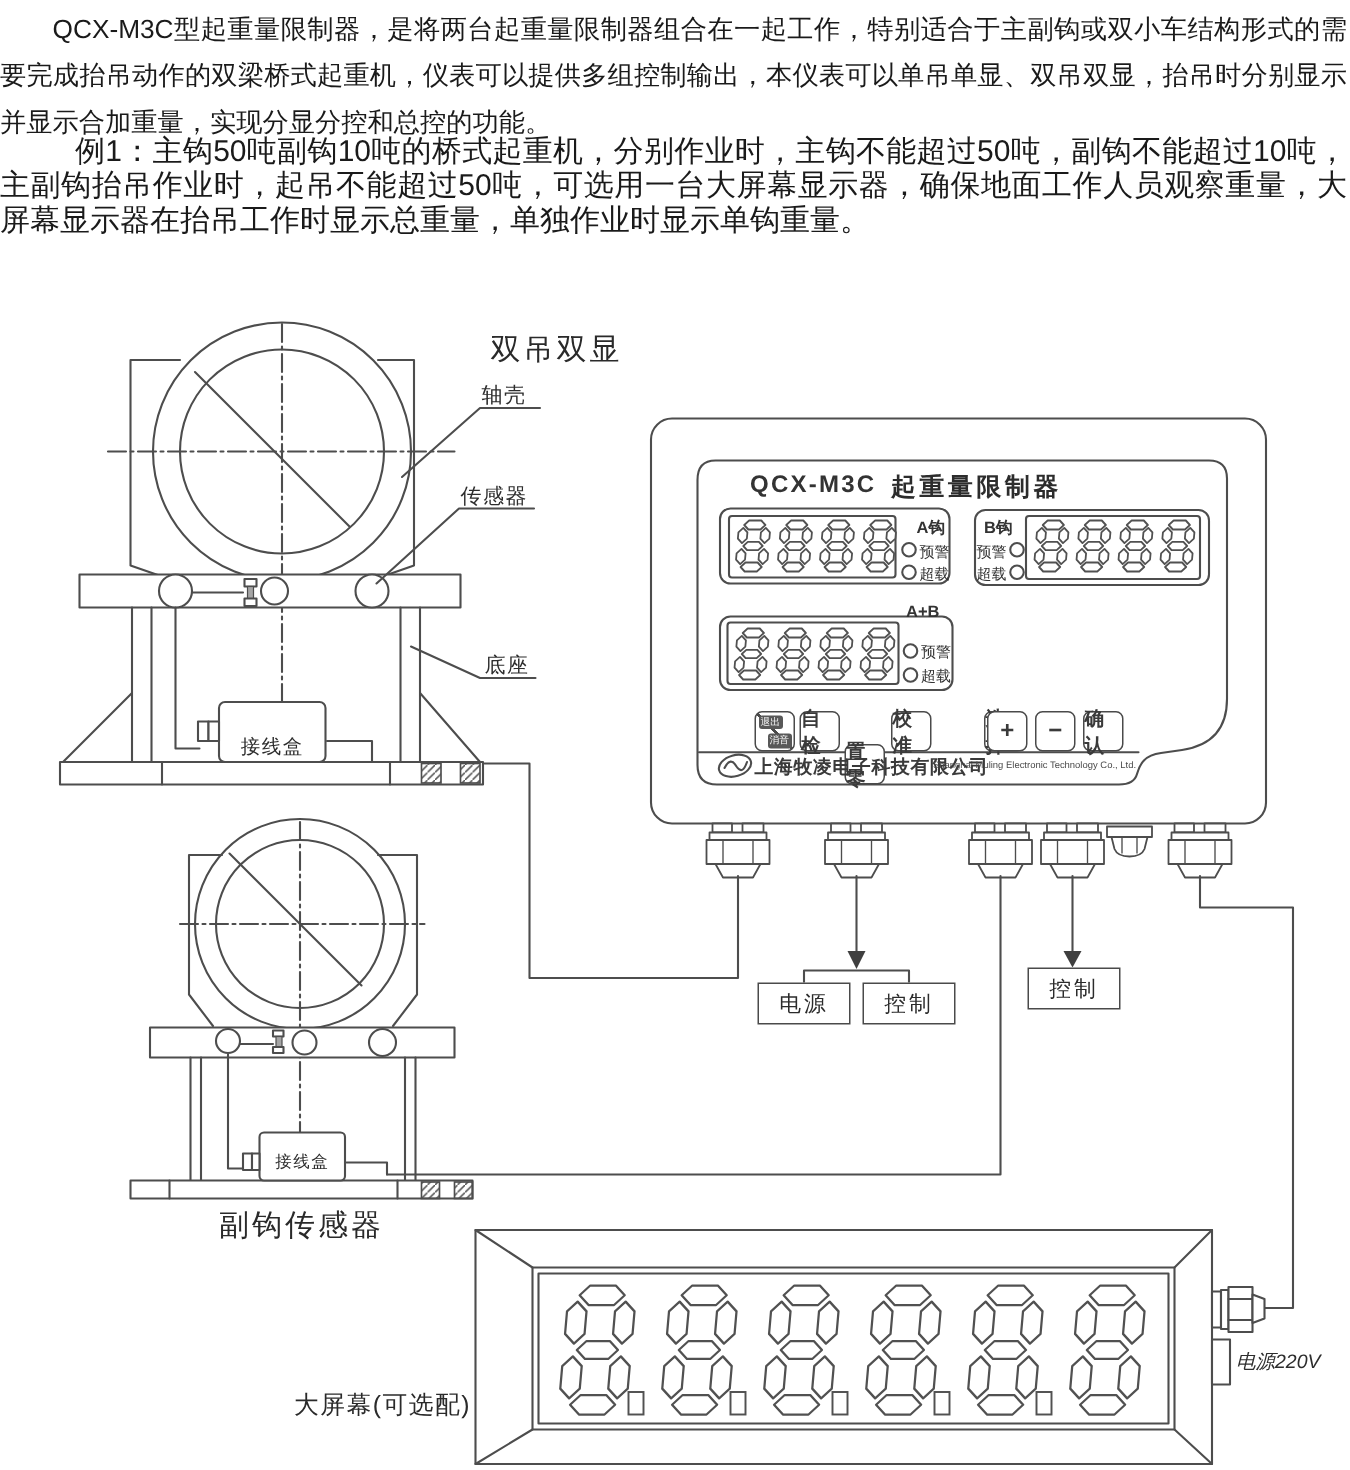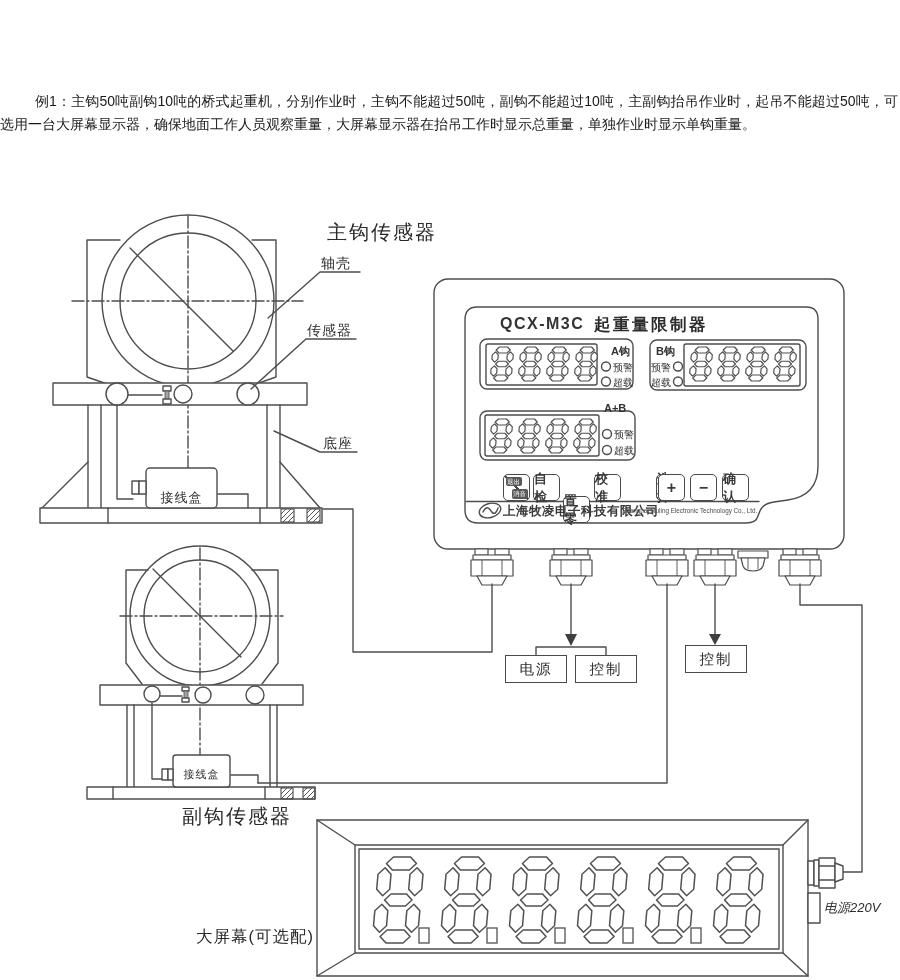--- a/index.html
+++ b/index.html
@@ -1,20 +1,20 @@
 <!DOCTYPE html>
 <html><head>
 <meta charset="utf-8">
 <style>
   html,body{margin:0;padding:0;background:#fff;}
   .page{position:relative;width:900px;height:980px;background:#fff;overflow:hidden;
         font-family:"Liberation Sans","DejaVu Sans",sans-serif;color:#1c1c1c;}
   .para{position:absolute;left:0;width:898px;margin:0;text-align:justify;}
   .p1{top:4px;font-size:17.5px;line-height:31px;text-indent:2em;color:#1a1a1a;}
-  .ex{font-size:14px;line-height:23px;text-indent:2.5em;color:#1a1a1a;}
+  .ex{font-size:20px;line-height:23px;text-indent:2.5em;color:#1a1a1a;}
   .ex1{top:90px;}.ex2{top:143px;}.ex3{top:165px;}
   svg#art{position:absolute;left:0;top:0;}
   .ln{stroke:#4d4d4d;fill:none;stroke-width:1.4;stroke-linejoin:round;stroke-linecap:round;}
   .lnw{stroke:#4d4d4d;fill:#fff;stroke-width:1.4;stroke-linejoin:round;}
   .lbl{position:absolute;white-space:nowrap;color:#2d2d2d;}
   .big-title{font-size:20px;letter-spacing:2px;color:#2a2a2a;}
   .leader-lbl{font-size:14px;letter-spacing:1px;}
   .jb{font-size:13px;letter-spacing:1px;text-align:center;}
   .jb2{font-size:11px;letter-spacing:1px;text-align:center;}
   .model{font-size:16px;letter-spacing:1.5px;font-weight:600;color:#333;}
@@ -37,20 +37,21 @@
   .brand-cn{font-size:12.5px;font-weight:700;letter-spacing:0.5px;color:#3a3a3a;}
   .brand-en{font-size:6.3px;color:#4a4a4a;}
   .caption{font-size:16.5px;letter-spacing:1px;color:#2a2a2a;}
   .mains{font-size:13px;color:#2d2d2d;}
 </style>
 </head>
 <body>
 
 <div class="page">
 
+  <p class="para p1">QCX-M3C型起重量限制器，是将两台起重量限制器组合在一起工作，特别适合于主副钩或双小车结构形式的需要完成抬吊动作的双梁桥式起重机，仪表可以提供多组控制输出，本仪表可以单吊单显、双吊双显，抬吊时分别显示并显示合加重量，实现分显分控和总控的功能。</p>
   <p class="para ex ex1">例1：主钩50吨副钩10吨的桥式起重机，分别作业时，主钩不能超过50吨，副钩不能超过10吨，主副钩抬吊作业时，起吊不能超过50吨，可选用一台大屏幕显示器，确保地面工作人员观察重量，大屏幕显示器在抬吊工作时显示总重量，单独作业时显示单钩重量。</p>
 
   <svg id="art" width="900" height="980" viewBox="0 0 900 980">
     <defs>
       <pattern id="hatch" patternUnits="userSpaceOnUse" width="5" height="5">
         <path d="M0 5 L5 0" stroke="#555" stroke-width="1"></path>
       </pattern>
     </defs>
 
     <g>
@@ -380,27 +381,27 @@
           <path d="M750.5 904.225 L757 910.725 L757 925.775 L750.5 932.275 L744 925.775 L744 910.725 Z"></path>
         </g>
         <rect x="419" y="928" width="10" height="15" fill="#fff" stroke="#515151" stroke-width="1.3"></rect>
         <rect x="487" y="928" width="10" height="15" fill="#fff" stroke="#515151" stroke-width="1.3"></rect>
         <rect x="555" y="928" width="10" height="15" fill="#fff" stroke="#515151" stroke-width="1.3"></rect>
         <rect x="623" y="928" width="10" height="15" fill="#fff" stroke="#515151" stroke-width="1.3"></rect>
         <rect x="691" y="928" width="10" height="15" fill="#fff" stroke="#515151" stroke-width="1.3"></rect>
       </g>
   </svg>
 
-  <span class="lbl big-title" style="left:327px;top:219px;">主钩传感器</span>
+  <span class="lbl big-title" style="left:327px;top:219px;">双吊双显</span>
   <span class="lbl leader-lbl" style="left:321px;top:255px;">轴壳</span>
   <span class="lbl leader-lbl" style="left:307px;top:322px;">传感器</span>
   <span class="lbl leader-lbl" style="left:323px;top:435px;">底座</span>
   <span class="lbl jb" style="left:146px;top:489px;width:71px;">接线盒</span>
   <span class="lbl jb2" style="left:173px;top:767px;width:57px;">接线盒</span>
-  <span class="lbl big-title" style="left:146px;top:803px;margin-left:36px;">副钩传感器</span>
+  <span class="lbl big-title" style="left:146px;top:803px;">副钩传感器</span>
 
   <span class="lbl model" style="left:500px;top:315px;">QCX-M3C</span>
   <span class="lbl prodname" style="left:594px;top:314px;">起重量限制器</span>
 
   <span class="lbl hooklbl" style="left:611px;top:344px;">A钩</span>
   <span class="lbl ledlbl" style="left:613px;top:361px;">预警</span>
   <span class="lbl ledlbl" style="left:613px;top:376px;">超载</span>
 
   <span class="lbl hooklbl" style="left:656px;top:344px;">B钩</span>
   <span class="lbl ledlbl" style="left:651px;top:361px;">预警</span>

